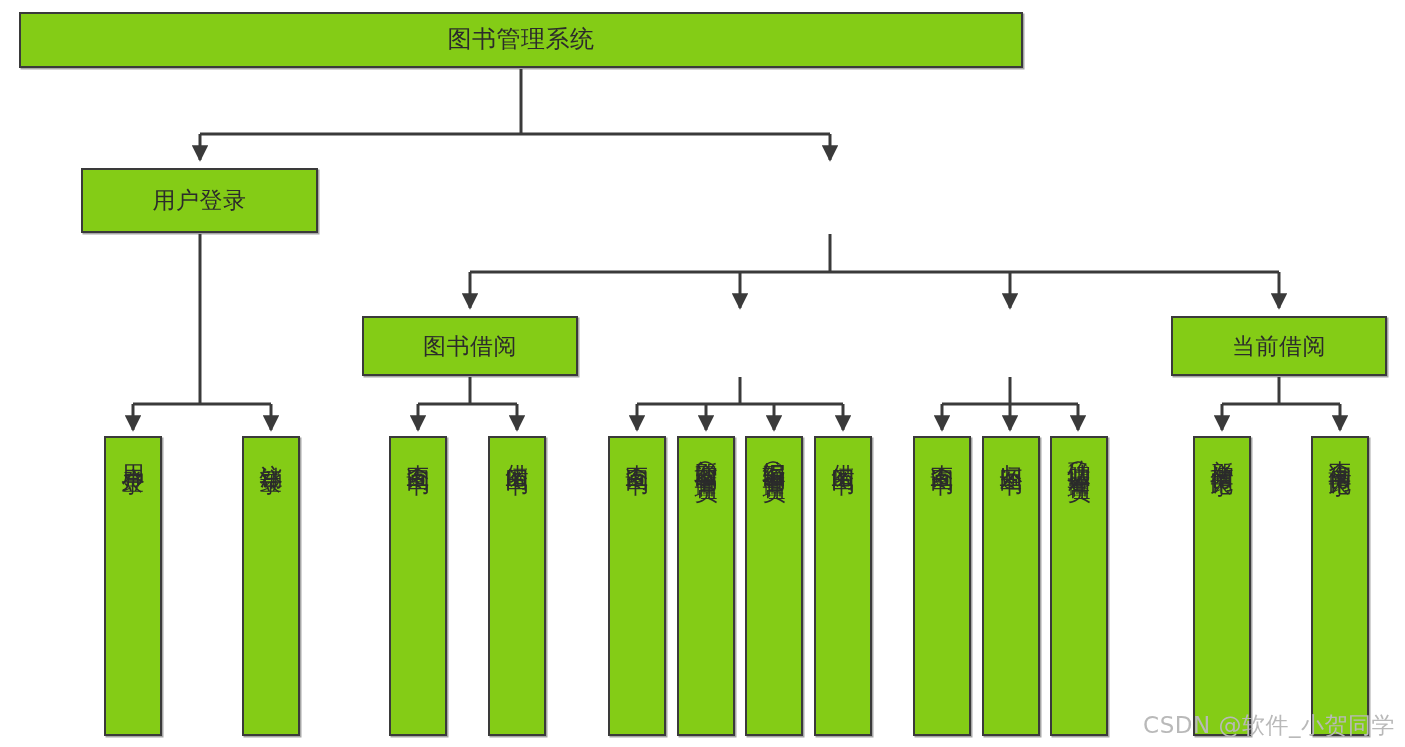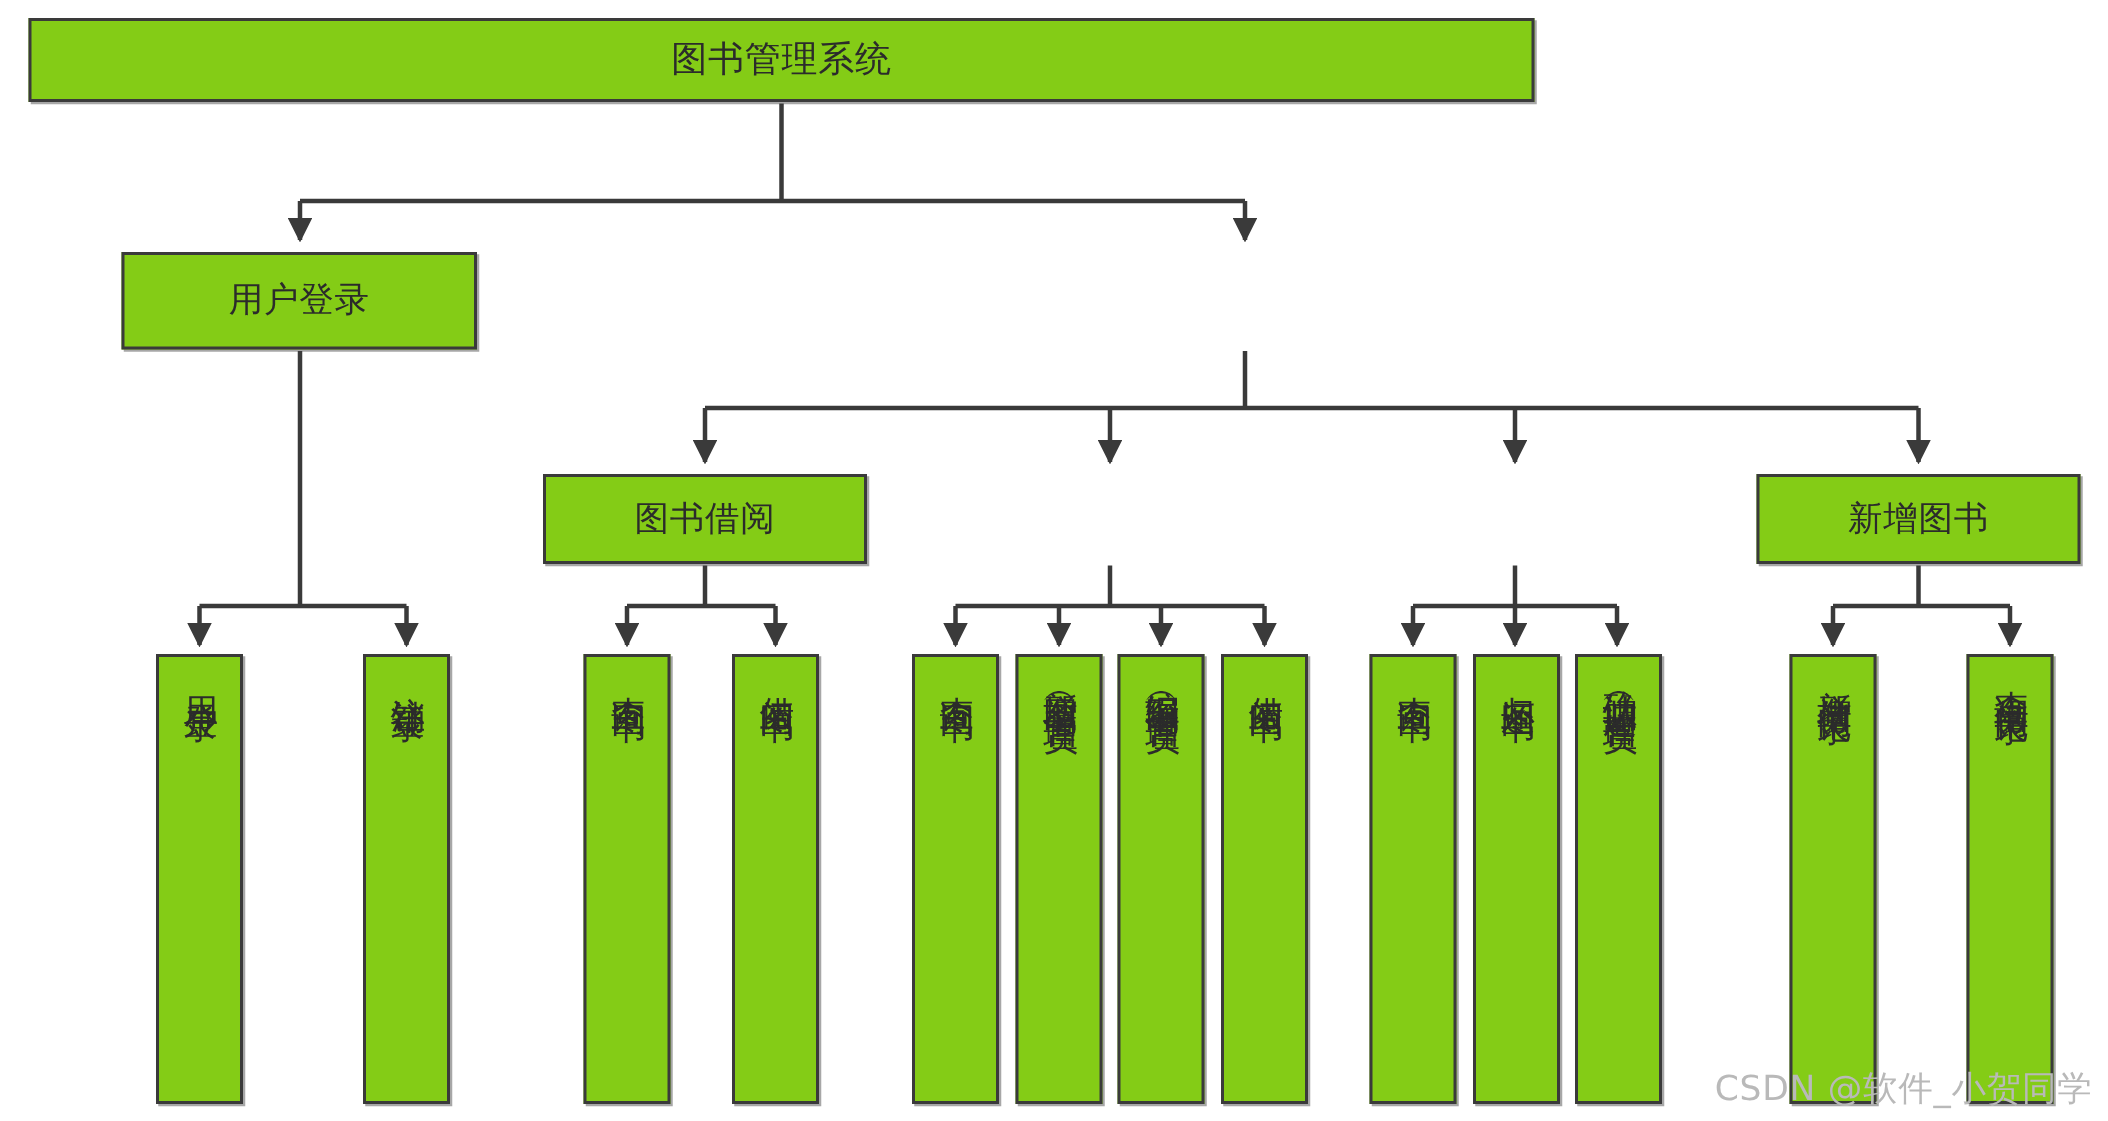--- a/index.html
+++ b/index.html
@@ -145,21 +145,21 @@
   </div>
 
 
   <div class="node horiz" style="left:362px; top:316px; width:216px; height:60px;">
     <span class="label">图书借阅</span>
   </div>
 
 
 
   <div class="node horiz" style="left:1171px; top:316px; width:216px; height:60px;">
-    <span class="label">新增图书</span>
+    <span class="label">当前借阅</span>
   </div>
 
   <div class="node vert" style="left:104px; top:436px; width:58px; height:300px;">
     <span class="label">用户登录</span>
   </div>
 
   <div class="node vert" style="left:242px; top:436px; width:58px; height:300px;">
     <span class="label">注销登录</span>
   </div>
 

